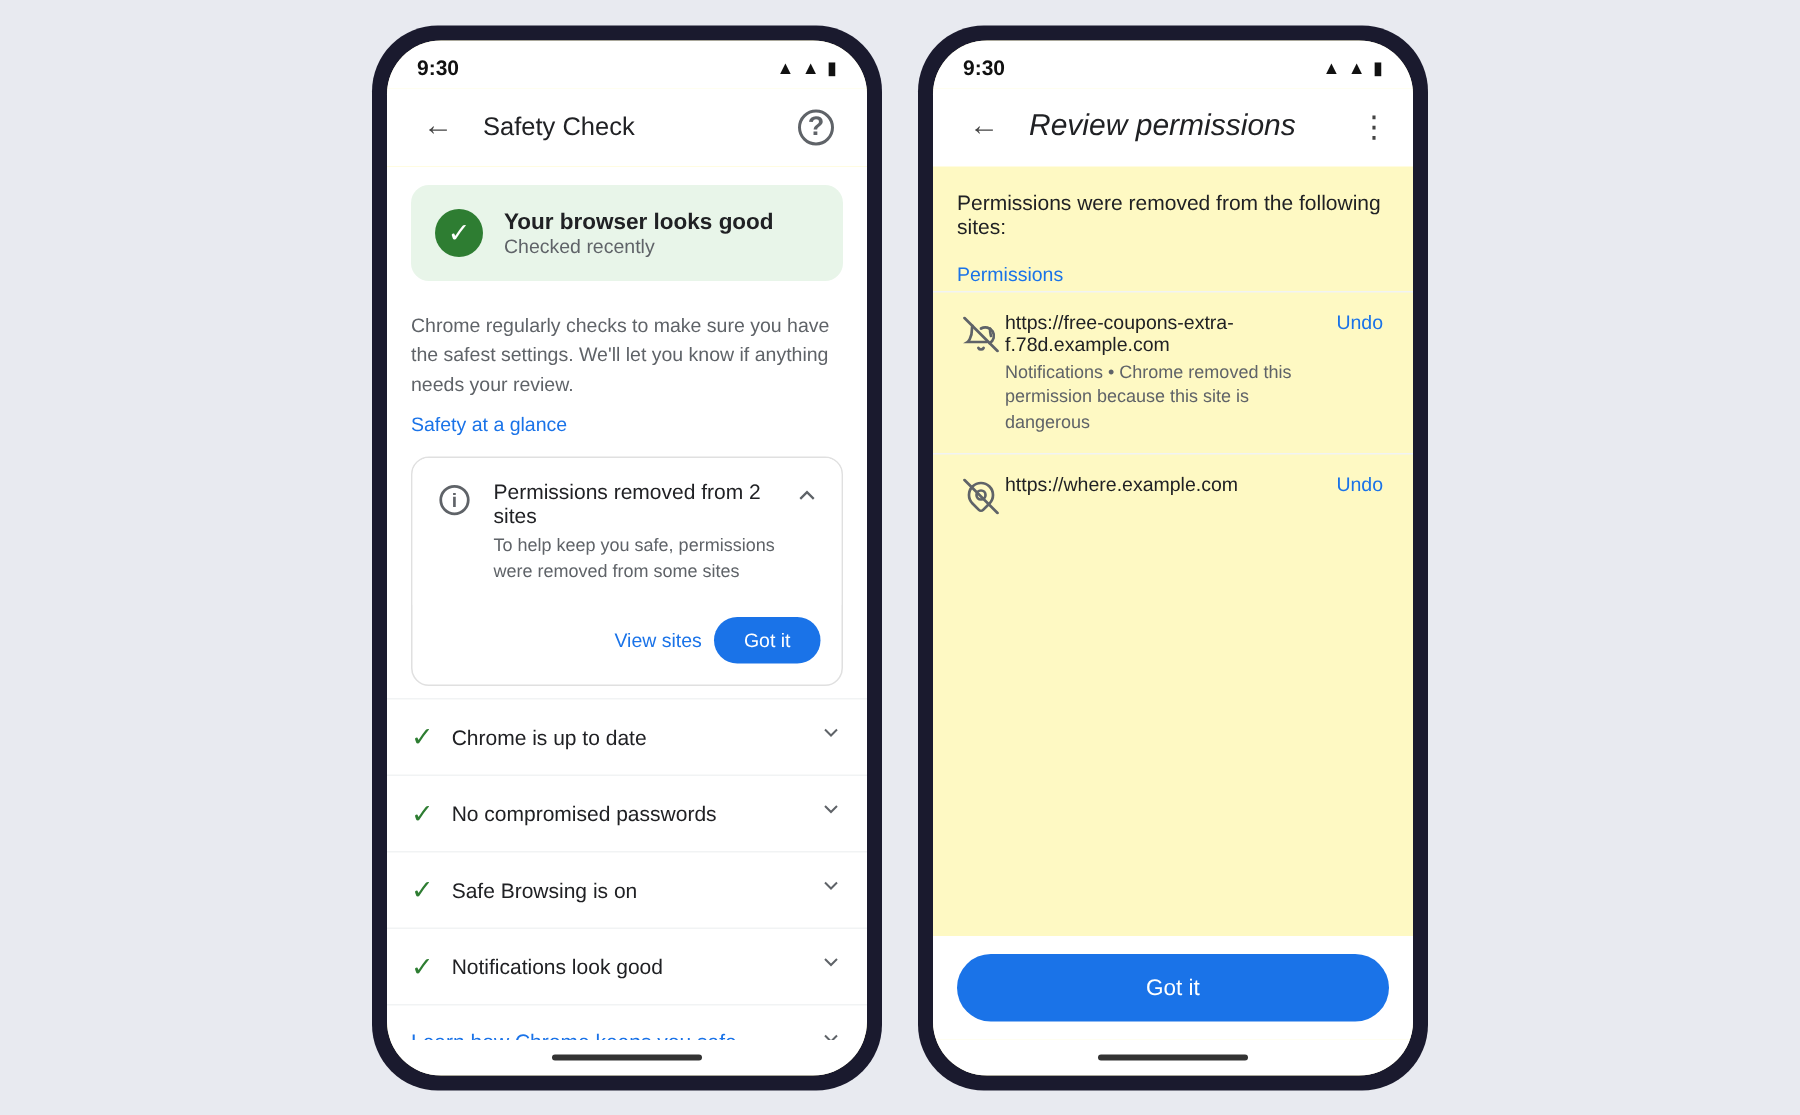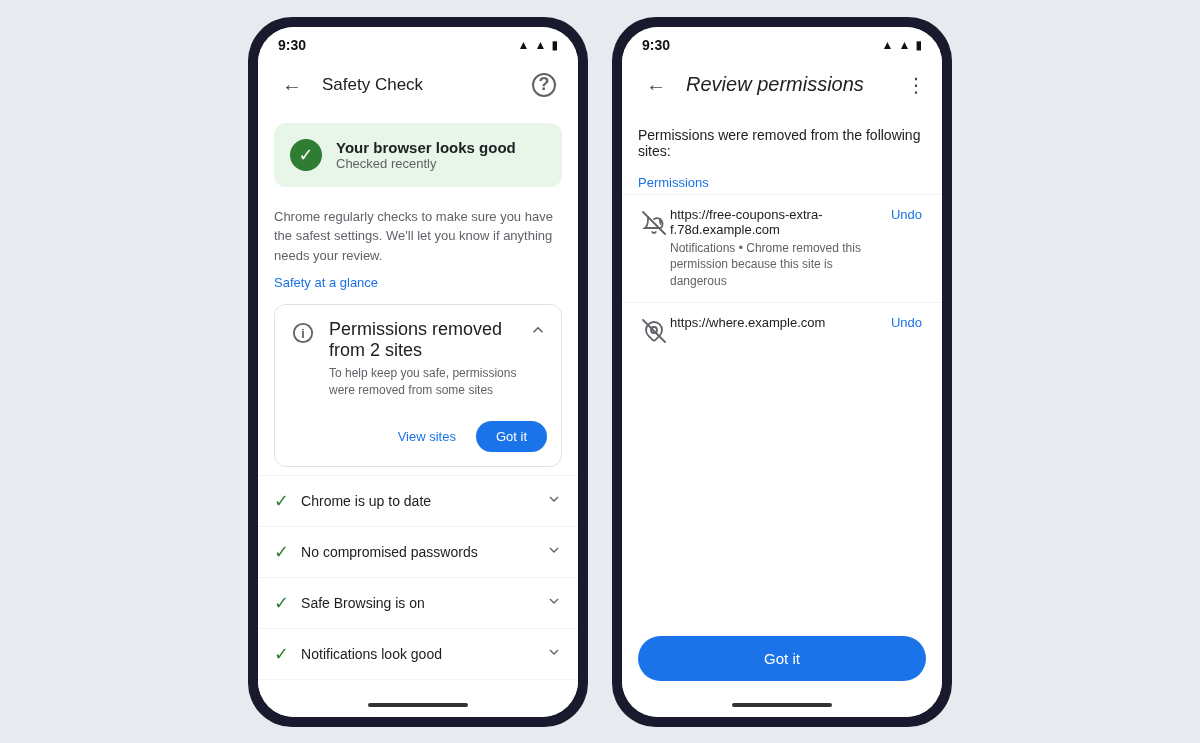--- a/index.html
+++ b/index.html
@@ -19,21 +19,21 @@
       height: 710px;
       background: #1a1a2e;
       border-radius: 44px;
       padding: 10px;
       position: relative;
     }
 
     .phone-inner {
       width: 100%;
       height: 100%;
-      background: #ffffff;
+      background: #fef9c3;
       border-radius: 36px;
       overflow: hidden;
       display: flex;
       flex-direction: column;
     }
 
     .status-bar {
       display: flex;
       justify-content: space-between;
       align-items: center;
@@ -174,21 +174,21 @@
       justify-content: center;
       color: #5f6368;
       flex-shrink: 0;
     }
 
     .perm-text {
       flex: 1;
     }
 
     .perm-text h4 {
-      font-size: 18px;
+      font-size: 14px;
       color: #202124;
       font-weight: 500;
       margin-bottom: 4px;
     }
 
     .perm-text p {
       font-size: 12px;
       color: #5f6368;
       line-height: 1.4;
     }
@@ -197,21 +197,20 @@
       color: #5f6368;
       font-size: 18px;
       padding-top: 2px;
     }
 
     .permissions-actions {
       display: flex;
       justify-content: flex-end;
       align-items: center;
       padding: 8px 14px 14px;
-      gap: 12px;
     }
 
     .view-sites-btn {
       font-size: 13px;
       color: #1a73e8;
       background: none;
       border: none;
       cursor: pointer;
       padding: 6px 8px;
     }

